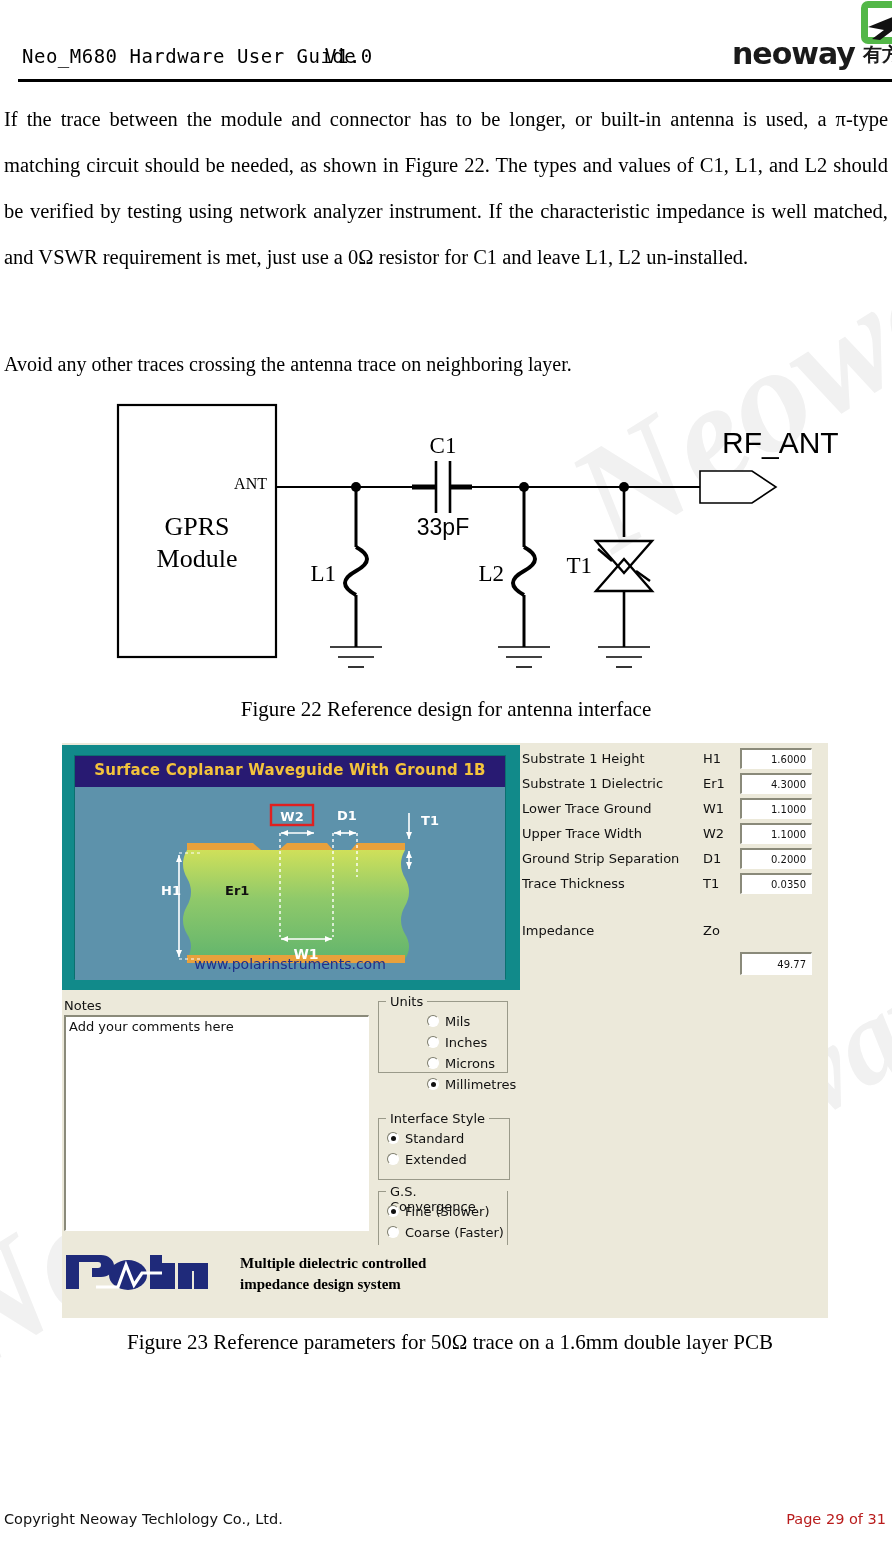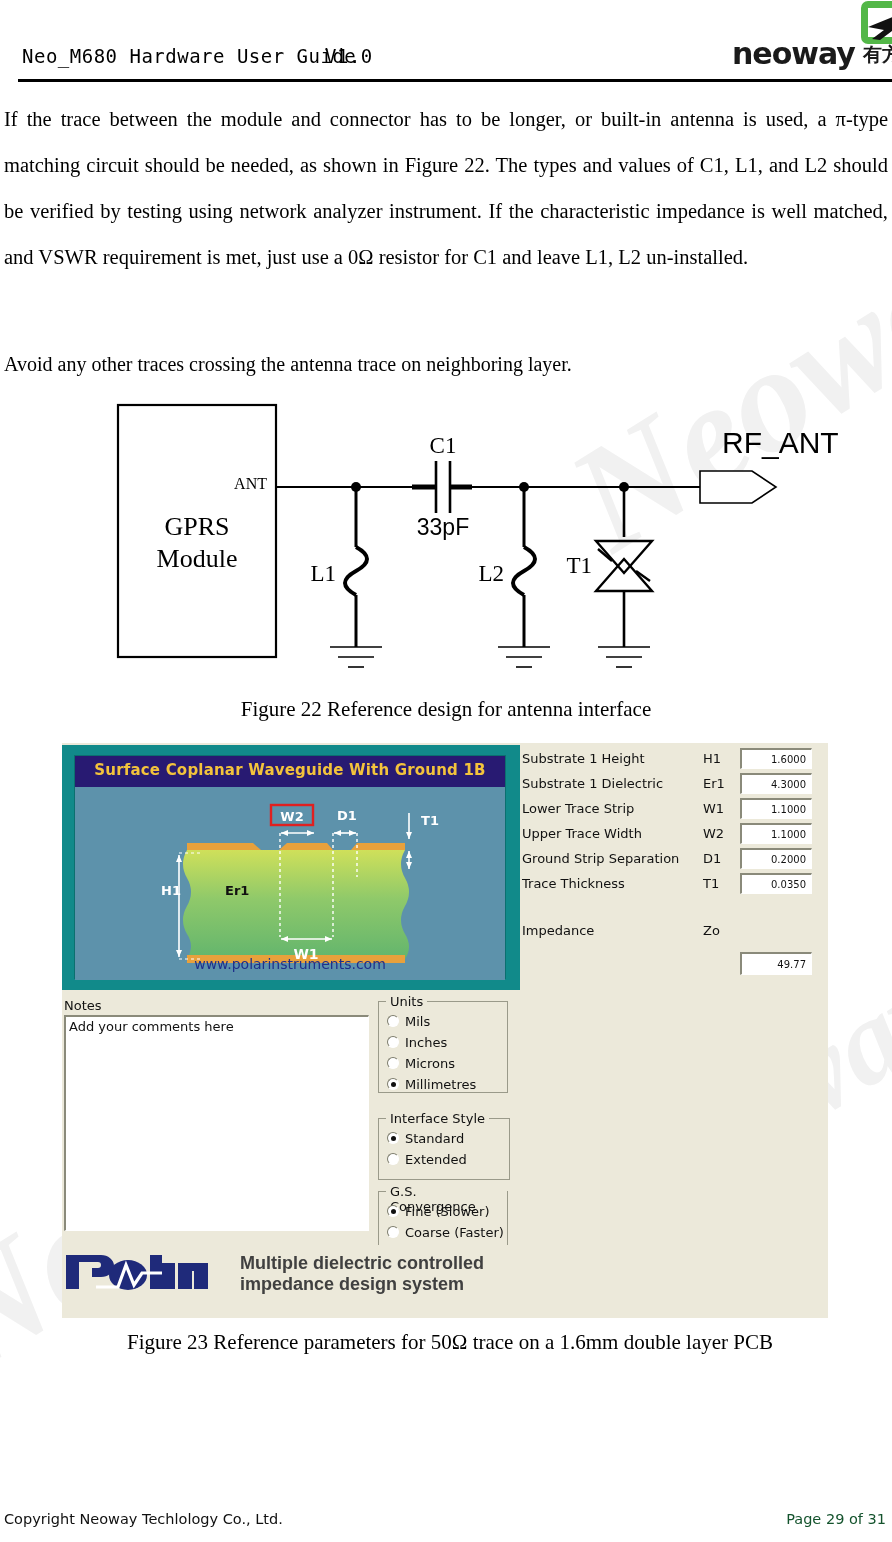--- a/index.html
+++ b/index.html
@@ -179,37 +179,37 @@
   }
 
   
   .polar-bar {
     position:absolute; left:0px; top:502px; width:766px; height:70px;
     background:#ECE9DA;
   }
   .polar-logo { position:absolute; left:4px; top:6px; width:160px; height:42px; }
   .polar-tag {
     position:absolute; left:178px; top:8px;
-    font-family:Liberation Sans, sans-serif; font-weight:bold; font-size:18px;
-    color:#404040; line-height:21px;
+    font-family:Liberation Serif, serif; font-weight:bold; font-size:15px;
+    color:#000000; line-height:21px;
   }
 
   .fig23-cap {
     position:absolute; left:0; top:1330px; width:892px;
     text-align:center; font-size:21px; color:#000;padding-left:8px;
   }
 
   
   .footer-left {
     position:absolute; left:4px; top:1511px;
     font-family:"DejaVu Sans", sans-serif; font-size:14.5px; color:#111;
   }
   .footer-right {
     position:absolute; right:6px; top:1511px;
-    font-family:"DejaVu Sans", sans-serif; font-size:14.5px; color:#14532d;
+    font-family:"DejaVu Sans", sans-serif; font-size:14.5px; color:#b91c1c;
   }
 </style>
 </head>
 <body>
 
 <div class="watermark wm1">Neoway Ltd</div>
 <div class="watermark wm2">Neoway Ltd</div>
 <div class="watermark wm3">Neoway Ltd</div>
 
 <div class="page">
@@ -354,21 +354,21 @@
             <span class="plabel">Substrate 1 Height</span>
             <span class="psym">H1</span>
             <span class="pfield">1.6000</span>
           </div>
           <div class="prow">
             <span class="plabel">Substrate 1 Dielectric</span>
             <span class="psym">Er1</span>
             <span class="pfield">4.3000</span>
           </div>
           <div class="prow">
-            <span class="plabel">Lower Trace Strip</span>
+            <span class="plabel">Lower Trace Ground</span>
             <span class="psym">W1</span>
             <span class="pfield">1.1000</span>
           </div>
           <div class="prow">
             <span class="plabel">Upper Trace Width</span>
             <span class="psym">W2</span>
             <span class="pfield">1.1000</span>
           </div>
           <div class="prow">
             <span class="plabel">Ground Strip Separation</span>
@@ -385,21 +385,21 @@
             <span class="psym">Zo</span>
             <span class="pfield">49.77</span>
           </div>
         </div>
 
       <div class="notes-label">Notes</div>
       <div class="notes-box">
         <div class="notes-text">Add your comments here</div>
       </div>
 
-      <div class="gbox" style="left:316px; top:258px; width:130px; height:92px;">
+      <div class="gbox" style="left:316px; top:258px; width:130px; height:72px;padding-left:40px;">
         <div class="gbox-title">Units</div>
         <div style="padding-top:9px;" id="units-options">
             <div class="radio-row"><span class="radio"></span><span>Mils</span></div>
             <div class="radio-row"><span class="radio"></span><span>Inches</span></div>
             <div class="radio-row"><span class="radio"></span><span>Microns</span></div>
             <div class="radio-row"><span class="radio on"></span><span>Millimetres</span></div>
           </div>
       </div>
 
       <div class="gbox" style="left:316px; top:375px; width:132px; height:62px;">

